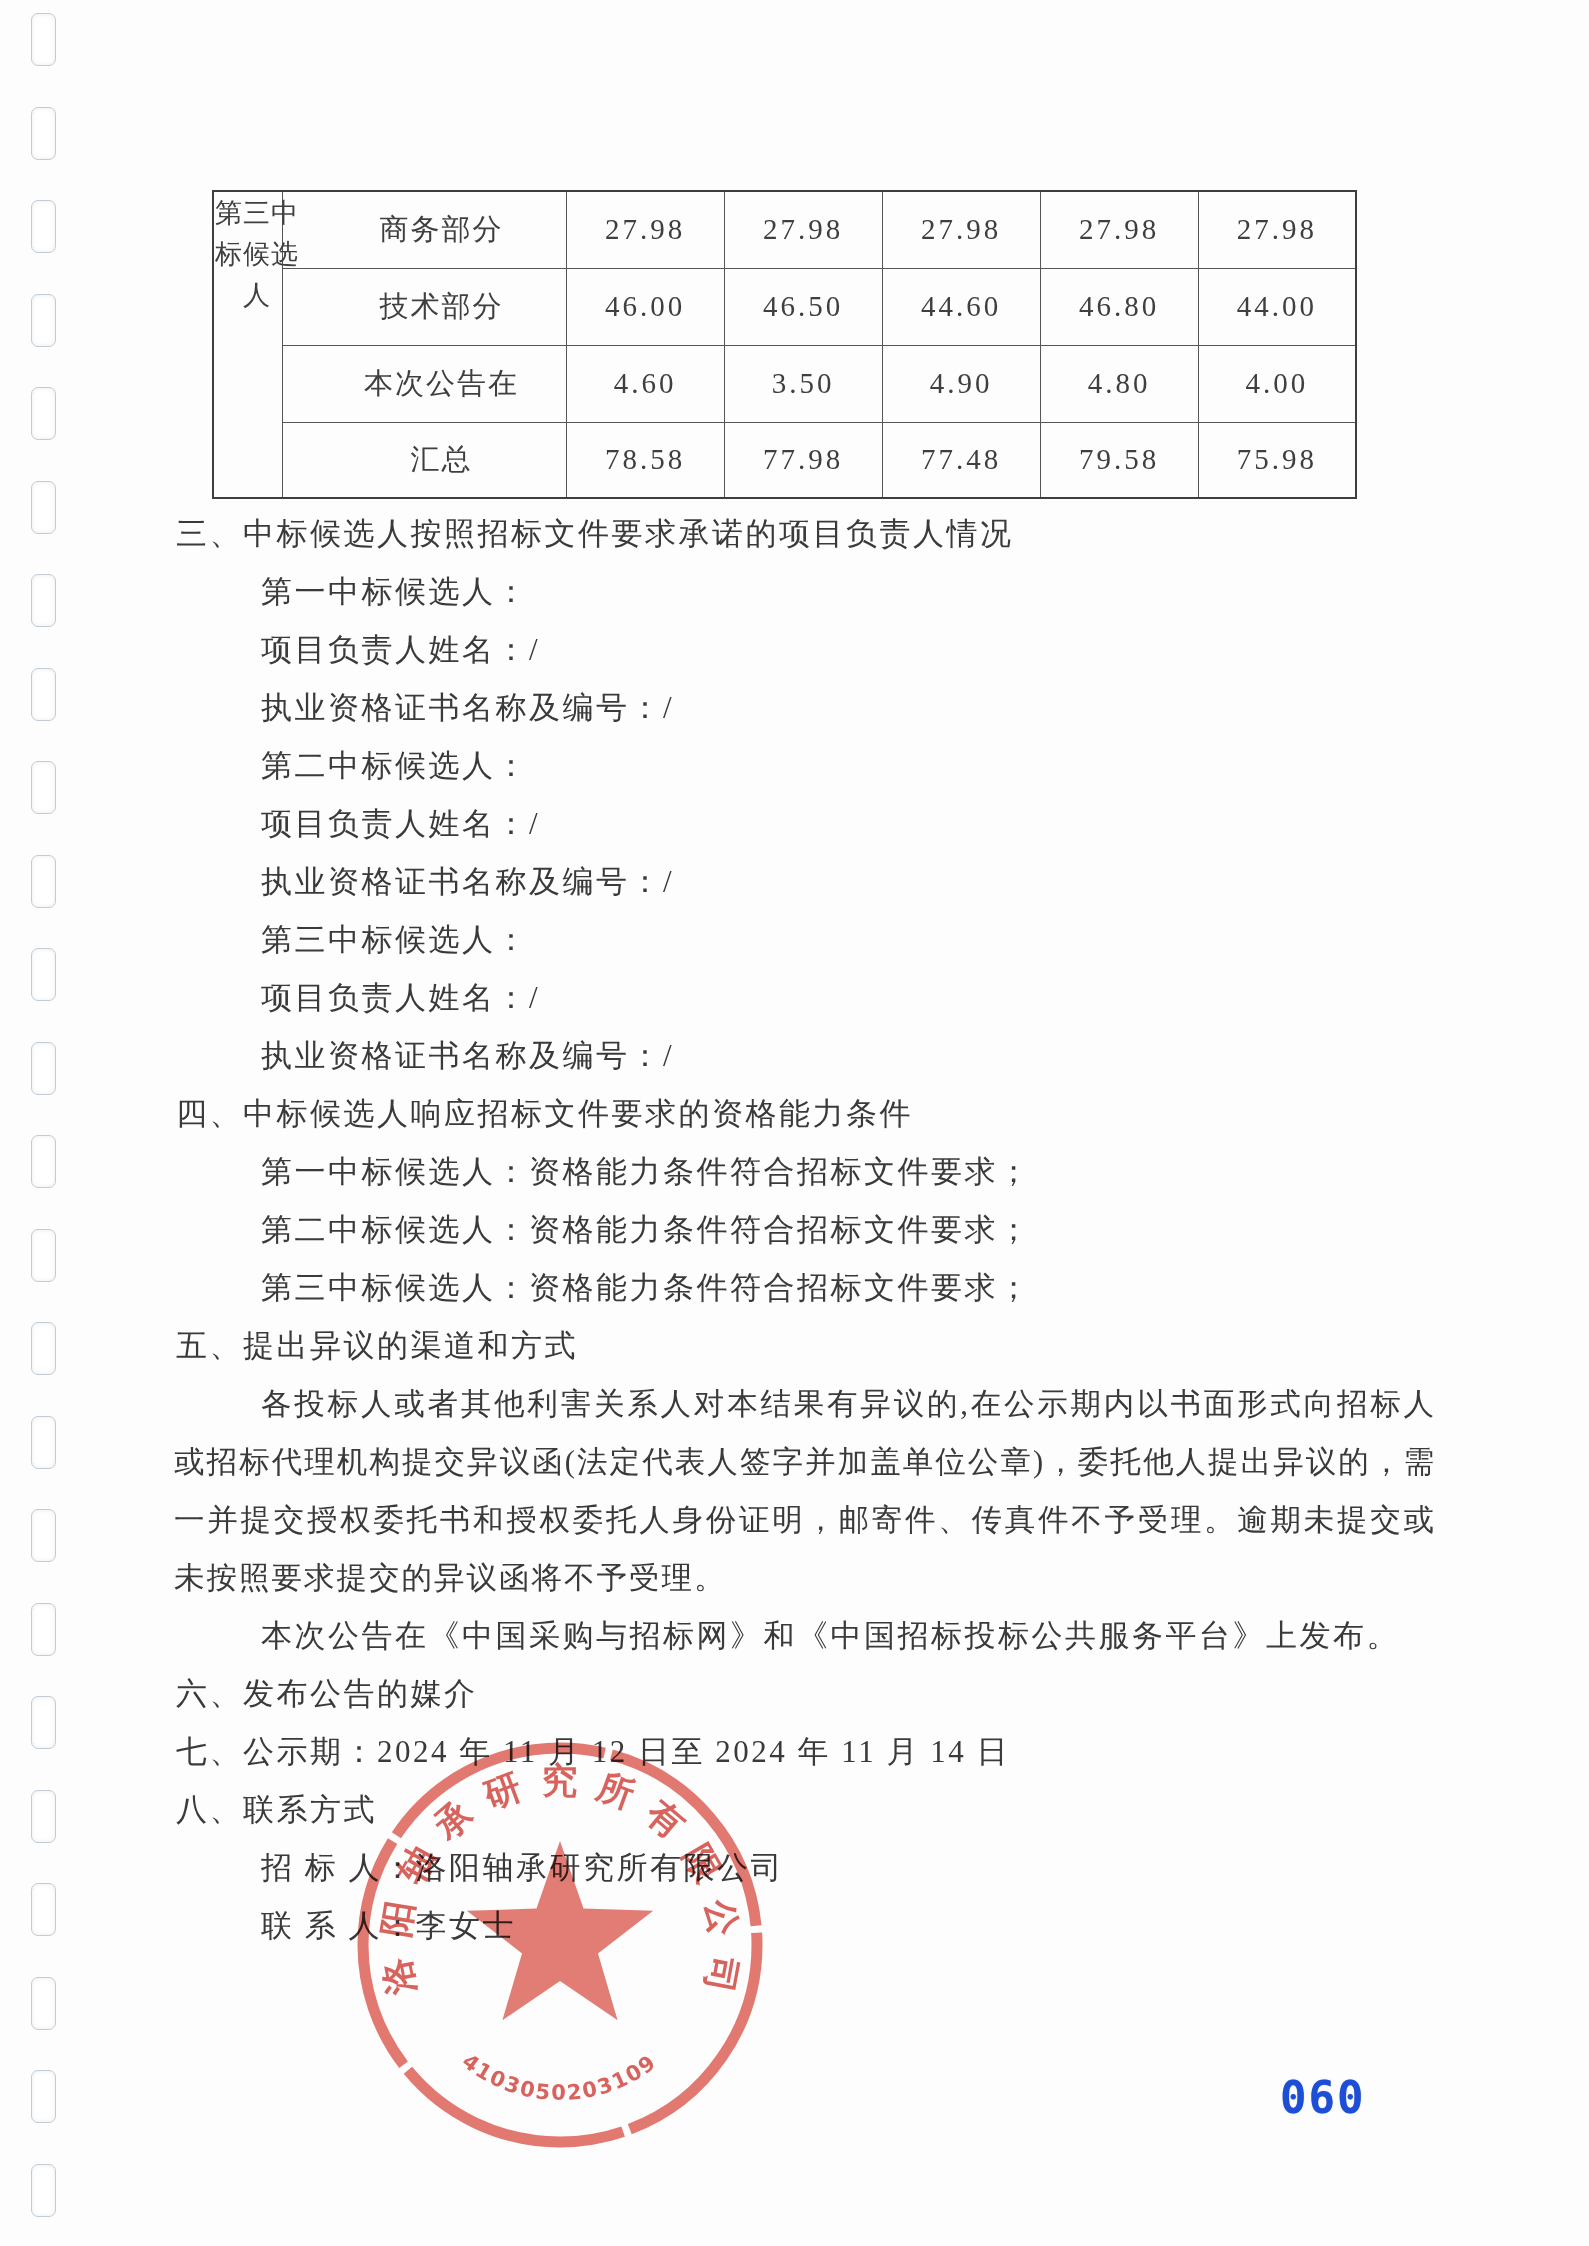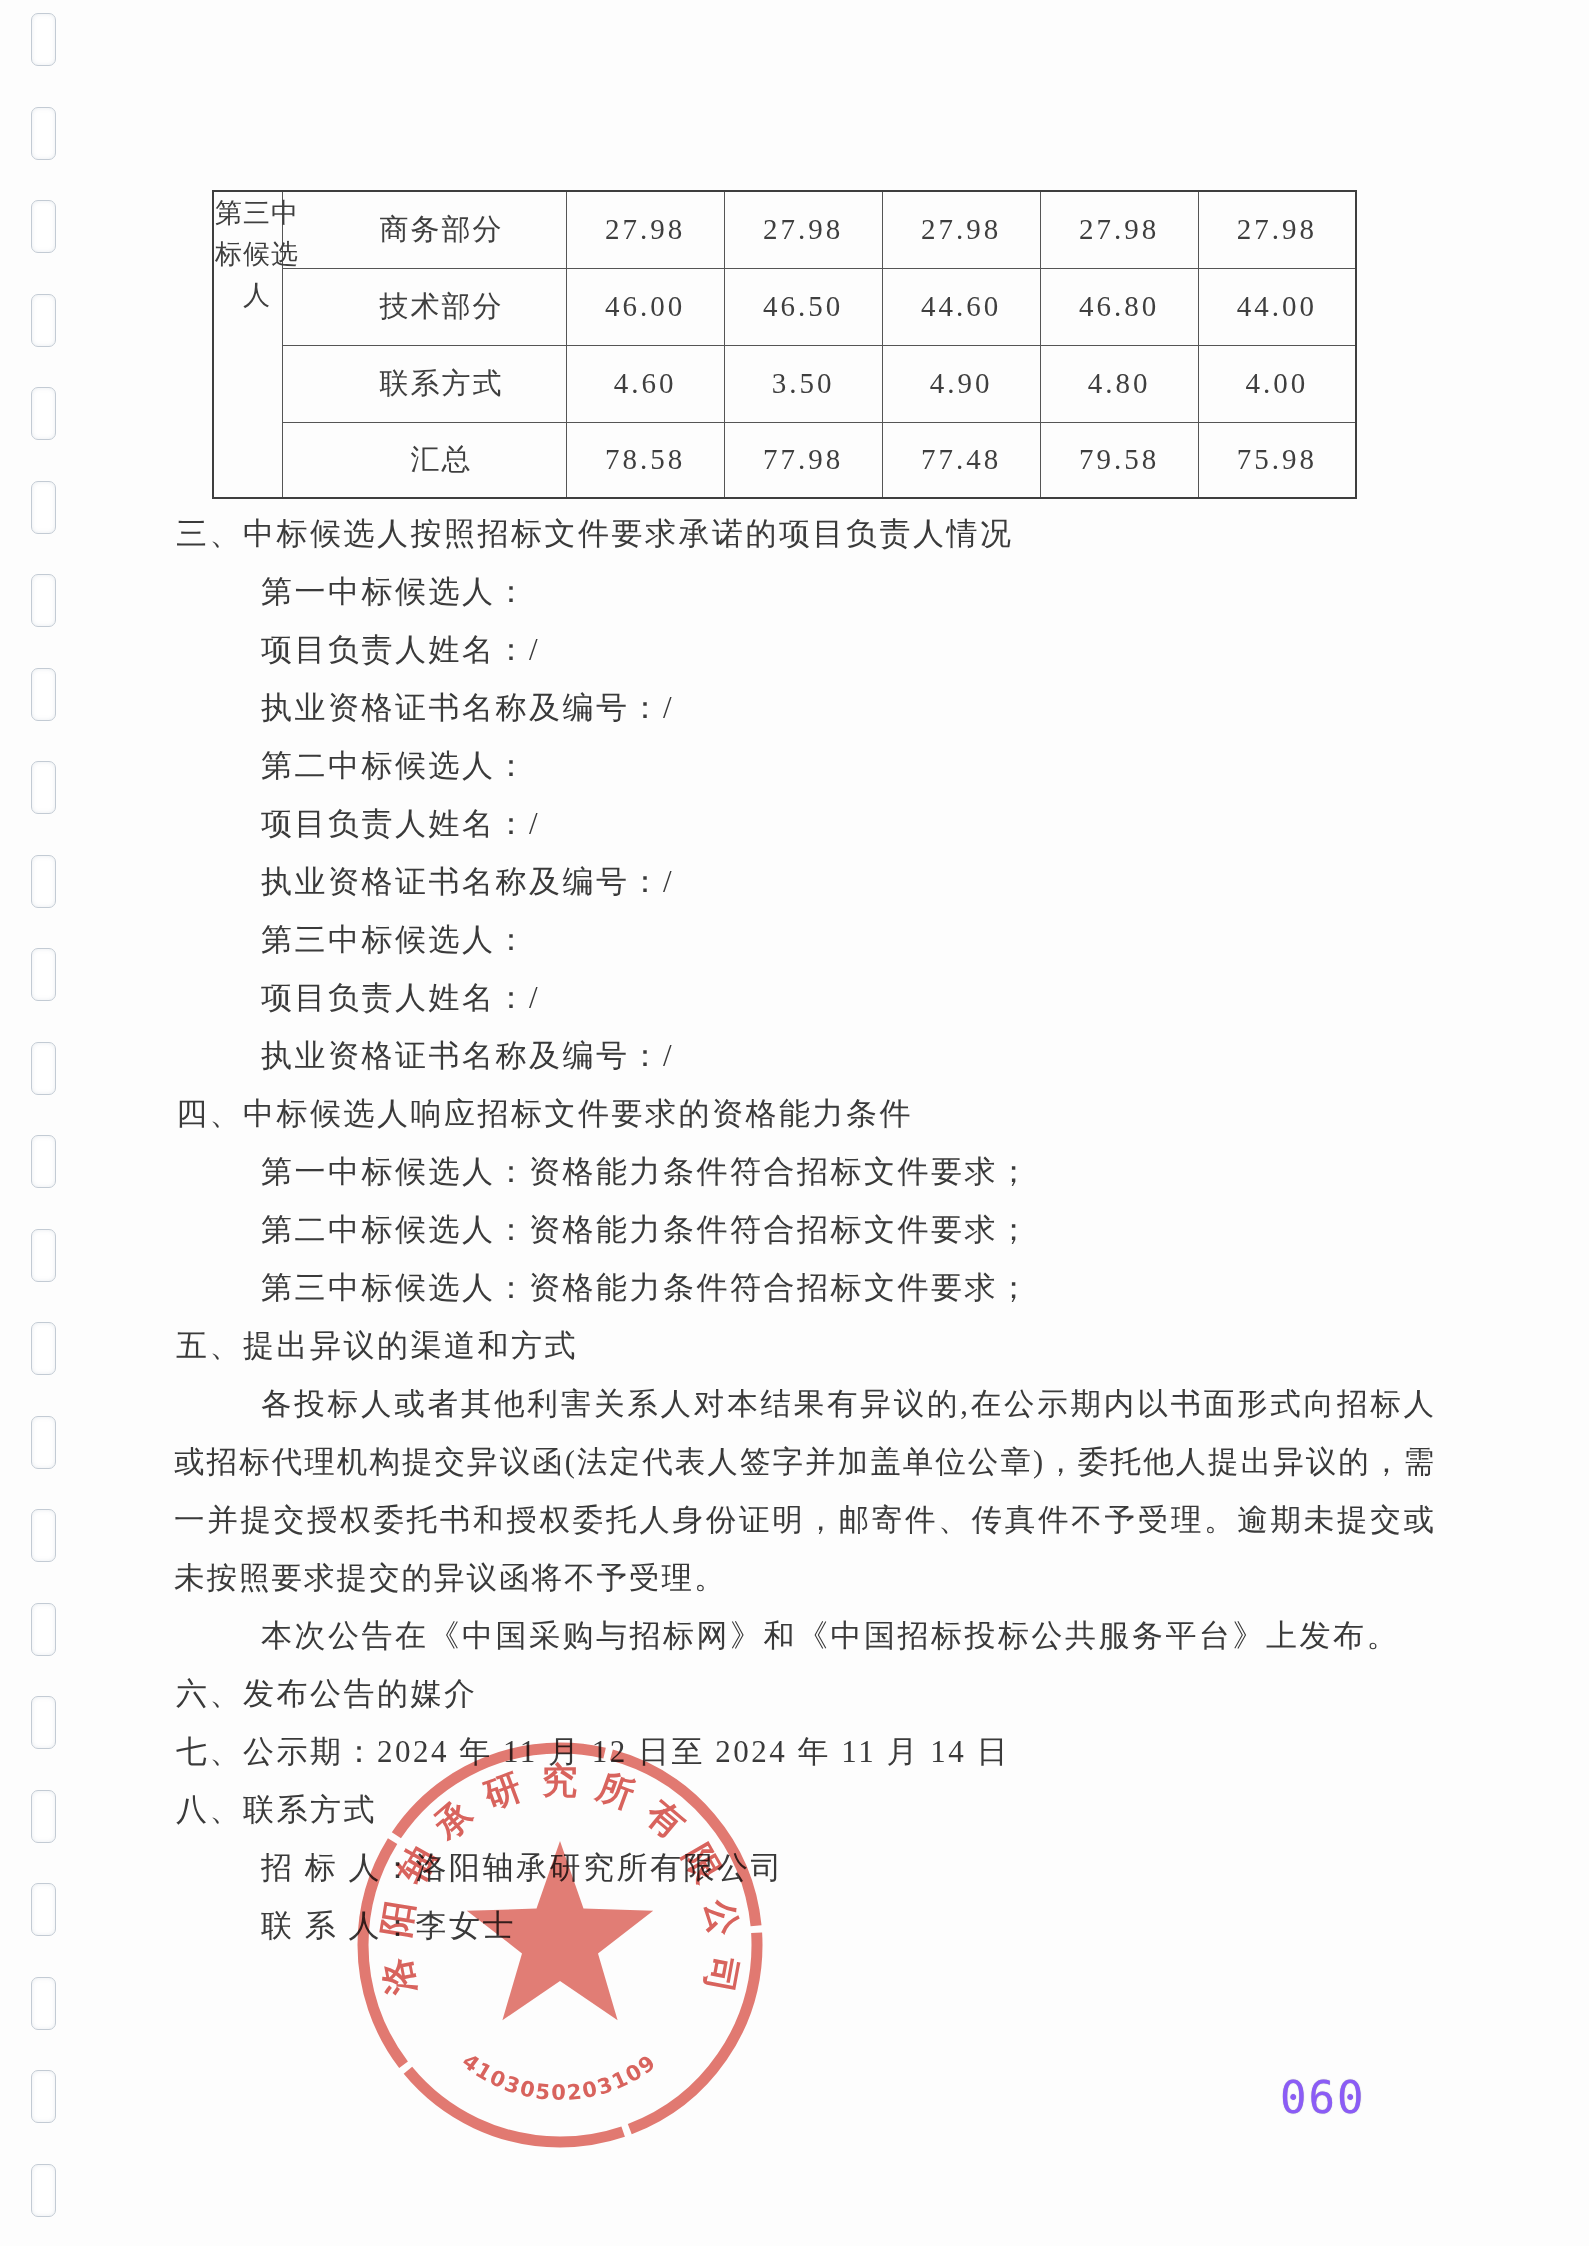--- a/index.html
+++ b/index.html
@@ -53,21 +53,21 @@
   
   .seal{
     position:absolute;left:350px;top:1735px;width:420px;height:420px;
     mix-blend-mode:multiply;opacity:.92;pointer-events:none;
   }
 
   
   .page-number{
     position:absolute;left:1280px;top:2072px;
     font-family:"DejaVu Sans Mono","Liberation Mono",monospace;
-    font-size:44px;font-weight:normal;color:#8b5cf6;letter-spacing:2px;
+    font-size:44px;font-weight:bold;color:#1d4ed8;letter-spacing:2px;
     text-shadow:0 0 1px rgba(90,100,115,.6);
   }
 </style>
 </head>
 <body>
 
 <div class="page">
 
   <div class="binding-strip">
       <div class="hole" style="top: 13px;"></div>
@@ -120,21 +120,21 @@
       </tr>
       <tr>
         <td class="cat">技术部分</td>
         <td class="val">46.00</td>
         <td class="val">46.50</td>
         <td class="val">44.60</td>
         <td class="val">46.80</td>
         <td class="val">44.00</td>
       </tr>
       <tr>
-        <td class="cat">联系方式</td>
+        <td class="cat">本次公告在</td>
         <td class="val">4.60</td>
         <td class="val">3.50</td>
         <td class="val">4.90</td>
         <td class="val">4.80</td>
         <td class="val">4.00</td>
       </tr>
       <tr style="height:76px">
         <td class="cat">汇总</td>
         <td class="val">78.58</td>
         <td class="val">77.98</td>

